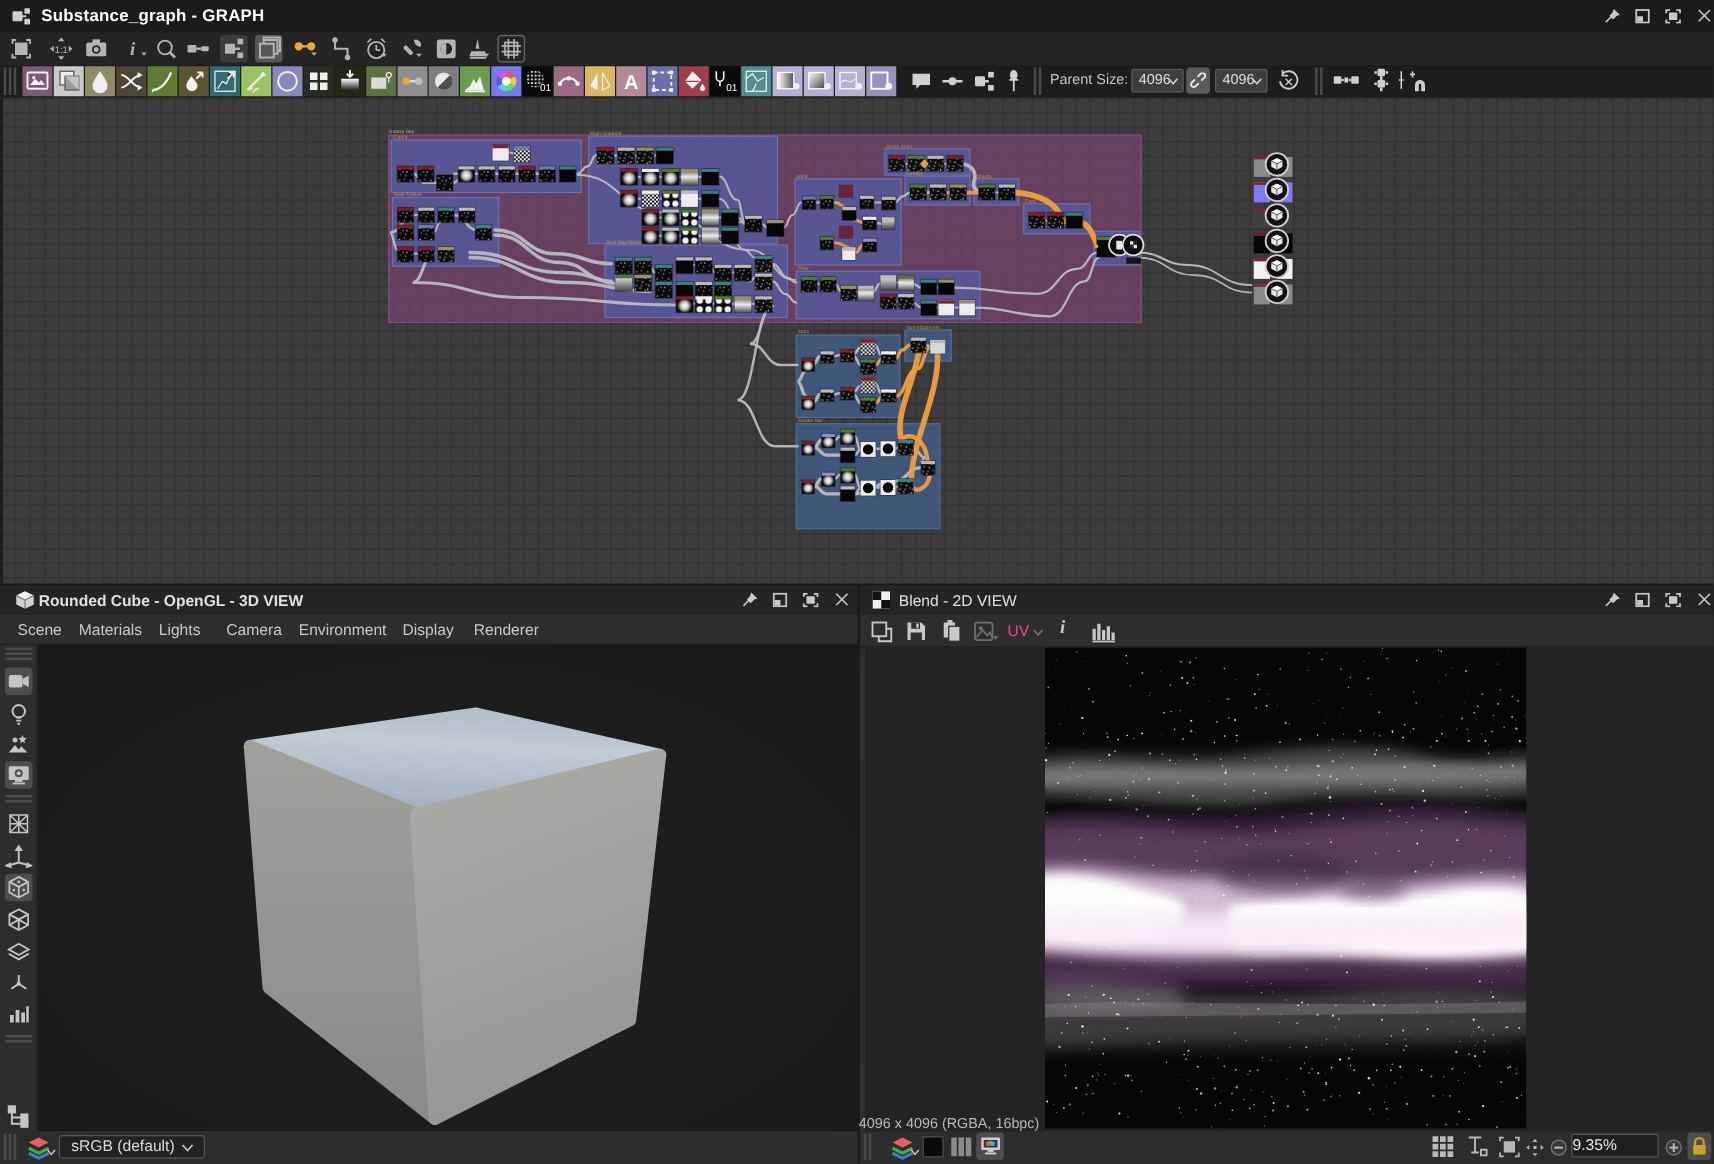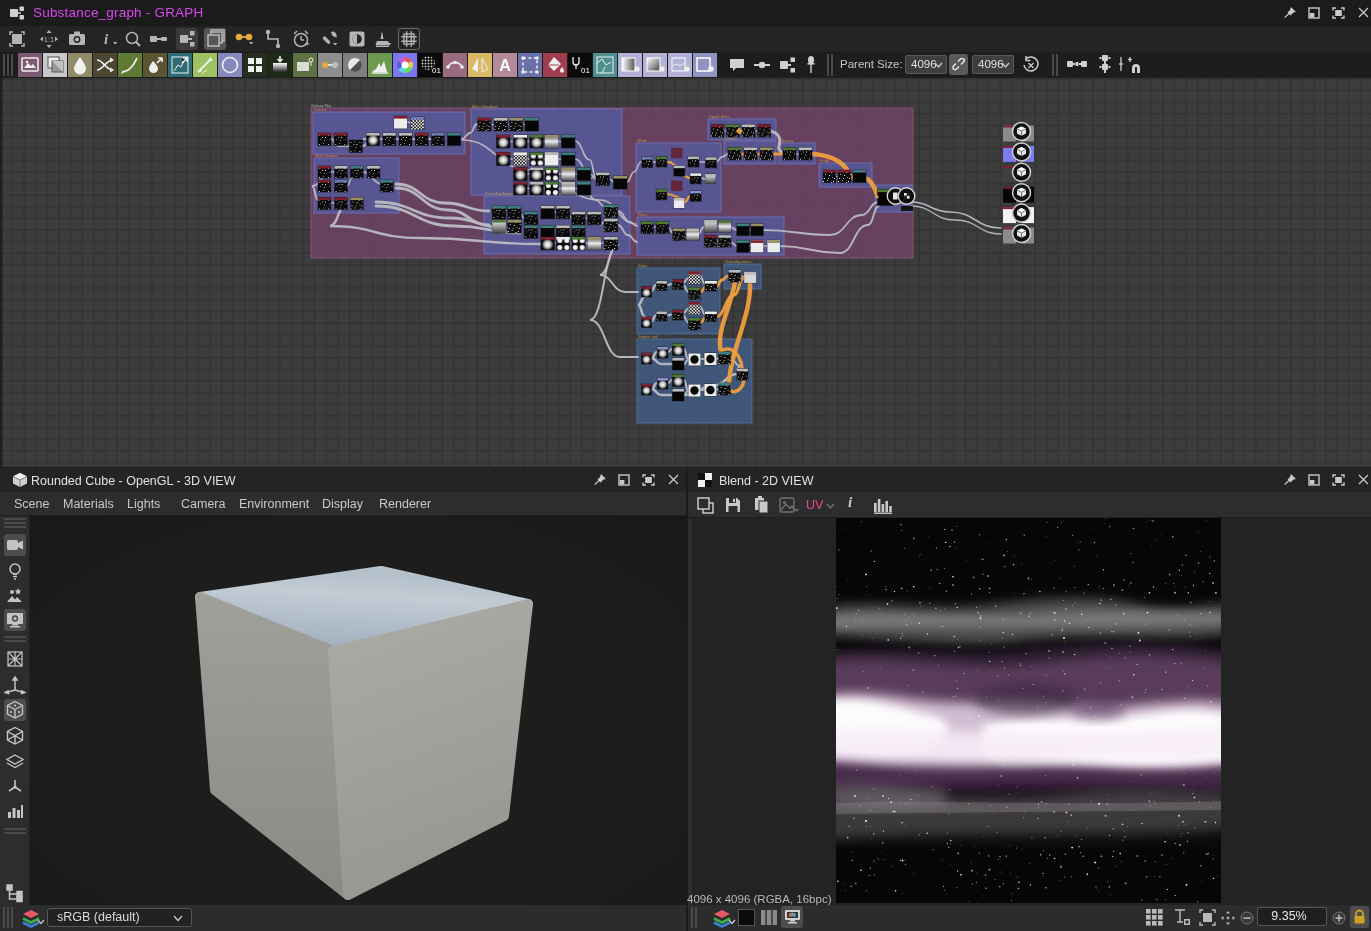--- a/index.html
+++ b/index.html
@@ -5,21 +5,21 @@
 .abs{position:absolute}
 </style></head>
 <body>
 <div class="abs" style="left:0;top:0;width:1371px;height:26px;background:#1b1b1b"></div><svg class="abs" style="left:8px;top:5px" width="18" height="16" viewBox="0 0 18 16">
     <g fill="#cfcfcf">
       <rect x="2" y="4" width="8" height="8" rx="1"></rect>
       <rect x="11.5" y="1.5" width="4.5" height="4.5" rx="0.8"></rect>
       <rect x="11.5" y="10" width="4.5" height="4.5" rx="0.8"></rect>
       <rect x="9" y="7.2" width="4" height="1.6"></rect>
     </g>
-  </svg><div class="abs" style="left:33px;top:5px;font-size:13.5px;font-weight:normal;color:#d946ef;letter-spacing:0.2px">Substance_graph - GRAPH</div><svg class="abs" style="left:1283px;top:6px" width="14" height="14" viewBox="0 0 14 14">
+  </svg><div class="abs" style="left:33px;top:5px;font-size:13.5px;font-weight:bold;color:#ffffff;letter-spacing:0.2px">Substance_graph - GRAPH</div><svg class="abs" style="left:1283px;top:6px" width="14" height="14" viewBox="0 0 14 14">
     <g fill="#c9c9c9">
       <path d="M8 1 L13 6 L10.5 6.5 L7.5 9.5 L4.5 6.5 L7 4 Z"></path>
       <rect x="1.2" y="8.9" width="6" height="1.3" transform="rotate(-45 4 10)"></rect>
     </g>
   </svg><svg class="abs" style="left:1308px;top:7px" width="12" height="12" viewBox="0 0 12 12">
     <rect x="1" y="1" width="10" height="10" fill="none" stroke="#c9c9c9" stroke-width="1.4"></rect>
     <rect x="1.8" y="6" width="4.6" height="4.4" fill="#c9c9c9"></rect>
   </svg><svg class="abs" style="left:1332px;top:7px" width="13" height="12" viewBox="0 0 13 12">
     <g stroke="#c9c9c9" stroke-width="1.4" fill="none">
       <path d="M1 3.5 V1 H4"></path>
@@ -1322,21 +1322,21 @@
       <path d="M1021.5 150.5 l4.5 2.3 v4.6 l-4.5 2.3 l-4.5-2.3 v-4.6 Z" fill="#e8e8e8"></path>
     </g>
     <path d="M1021.5 150.5 l4.5 2.3 l-4.5 2.3 l-4.5 -2.3 Z" fill="#fafafa"></path>
     <path d="M1021.5 155.1 v4.9" stroke="#555" stroke-width="0.8"></path>
     <path d="M1021.5 155.1 l4.5 -2.3 M1021.5 155.1 l-4.5 -2.3" stroke="#555" stroke-width="0.8" fill="none"></path>
   </svg>
 <div class="abs" style="left:0;top:467px;width:1371px;height:464px;background:#1a1a1a"></div><div class="abs" style="left:0;top:468px;width:686px;height:463px;background:#242424"></div><svg class="abs" style="left:12px;top:473px" width="16" height="14" viewBox="0 0 16 14">
     <path d="M8 0 l7 3.5 v7 L8 14 1 10.5 v-7 Z" fill="#d0d0d0"></path>
     <path d="M8 0 l7 3.5 L8 7 1 3.5 Z" fill="#efefef"></path>
     <path d="M8 7 v7 M8 7 l7-3.5 M8 7 L1 3.5" stroke="#777" stroke-width="1" fill="none"></path>
-  </svg><div class="abs" style="left:31px;top:474px;font-size:12.5px;font-weight:normal;color:#e0e0e0">Rounded Cube - OpenGL - 3D VIEW</div><svg class="abs" style="left:593px;top:473px" width="14" height="14" viewBox="0 0 14 14">
+  </svg><div class="abs" style="left:31px;top:474px;font-size:12.5px;font-weight:bold;color:#e0e0e0">Rounded Cube - OpenGL - 3D VIEW</div><svg class="abs" style="left:593px;top:473px" width="14" height="14" viewBox="0 0 14 14">
     <g fill="#c9c9c9">
       <path d="M8 1 L13 6 L10.5 6.5 L7.5 9.5 L4.5 6.5 L7 4 Z"></path>
       <rect x="1.2" y="8.9" width="6" height="1.3" transform="rotate(-45 4 10)"></rect>
     </g>
   </svg><svg class="abs" style="left:618px;top:474px" width="12" height="12" viewBox="0 0 12 12">
     <rect x="1" y="1" width="10" height="10" fill="none" stroke="#c9c9c9" stroke-width="1.4"></rect>
     <rect x="1.8" y="6" width="4.6" height="4.4" fill="#c9c9c9"></rect>
   </svg><svg class="abs" style="left:642px;top:474px" width="13" height="12" viewBox="0 0 13 12">
     <g stroke="#c9c9c9" stroke-width="1.4" fill="none">
       <path d="M1 3.5 V1 H4"></path>
@@ -1455,21 +1455,21 @@
 <path d="M170 81 L351 55 L498 88 L303 135 Z" fill="url(#ctop)" stroke="url(#ctop)" stroke-width="10"></path>
 <path d="M170 81 L303 135 L318 379 L185 274 Z" fill="url(#cleft)" stroke="url(#cleft)" stroke-width="10"></path>
 <path d="M303 135 L498 88 L474 300 L318 379 Z" fill="url(#cfront)" stroke="url(#cfront)" stroke-width="10"></path>
 </g>
 </svg><div class="abs" style="left:0;top:905px;width:686px;height:26px;background:#2c2c2c"></div><div class="abs" style="left:3px;top:907px;width:2px;height:21px;background:#4a4a4a"></div><div class="abs" style="left:7px;top:907px;width:2px;height:21px;background:#4a4a4a"></div><div class="abs" style="left:11px;top:907px;width:2px;height:21px;background:#4a4a4a"></div><svg class="abs" style="left:21px;top:909px" width="20" height="20" viewBox="0 0 20 20">
 <path d="M10 1 l8 4 -8 4 -8-4 Z" fill="#e85a6a"></path>
     <path d="M2 9.5 l8 4 8-4" stroke="#3fae4a" stroke-width="2.6" fill="none"></path>
 <path d="M2 13.5 l8 4 8-4" stroke="#3a7fd5" stroke-width="2.6" fill="none"></path>
   </svg><svg class="abs" style="left:37px;top:919px" width="8" height="6" viewBox="0 0 8 6">
     <path d="M1 1 L4 4.5 L7 1" stroke="#c9c9c9" stroke-width="1.2" fill="none"></path>
-  </svg><div class="abs" style="left:47px;top:908px;width:145px;height:19px;background:#222;border:1px solid #555;border-radius:3px;color:#dadada;font-size:12.5px;padding:1px 0 0 9px">sRGB (default)<svg class="abs" style="right:8px;top:6px" width="10" height="7" viewBox="0 0 10 7">
+  </svg><div class="abs" style="left:47px;top:908px;width:117px;height:19px;background:#222;border:1px solid #555;border-radius:3px;color:#dadada;font-size:12.5px;padding:1px 0 0 9px">sRGB (default)<svg class="abs" style="right:8px;top:6px" width="10" height="7" viewBox="0 0 10 7">
       <path d="M1 1 L5 5.5 L9 1" fill="none" stroke="#c9c9c9" stroke-width="1.3"></path>
     </svg></div><div class="abs" style="left:688px;top:468px;width:683px;height:463px;background:#242424"></div><svg class="abs" style="left:698px;top:473px" width="14" height="14" viewBox="0 0 14 14">
     <rect width="14" height="14" fill="#f0f0f0"></rect>
     <rect width="7" height="7" fill="#111"></rect>
     <rect x="7" y="7" width="7" height="7" fill="#111"></rect>
   </svg><div class="abs" style="left:719px;top:474px;font-size:12.5px;font-weight:normal;color:#e0e0e0">Blend - 2D VIEW</div><svg class="abs" style="left:1283px;top:473px" width="14" height="14" viewBox="0 0 14 14">
     <g fill="#c9c9c9">
       <path d="M8 1 L13 6 L10.5 6.5 L7.5 9.5 L4.5 6.5 L7 4 Z"></path>
       <rect x="1.2" y="8.9" width="6" height="1.3" transform="rotate(-45 4 10)"></rect>
     </g>
@@ -2356,19 +2356,19 @@
     <g fill="#b9b9b9">
       <path d="M8 1 l2 2.5 h-4 Z"></path>
       <path d="M8 15 l-2-2.5 h4 Z"></path>
       <path d="M1 8 l2.5-2 v4 Z"></path>
       <path d="M15 8 l-2.5 2 v-4 Z"></path>
       <rect x="6.8" y="6.8" width="2.4" height="2.4"></rect>
     </g>
   </svg><svg class="abs" style="left:1240px;top:911px" width="14" height="14" viewBox="0 0 14 14">
     <circle cx="7" cy="7" r="6" fill="#3a3a3a" stroke="#777"></circle>
     <rect x="3.5" y="6.3" width="7" height="1.6" fill="#b9b9b9"></rect>
-  </svg><div class="abs" style="left:1257px;top:907px;width:70px;height:19px;background:#1f1f1f;border:1px solid #555;border-radius:2px;color:#e6e6e6;font-size:12.5px;text-align:center;padding:1px 6px 0 0">9.35%</div><svg class="abs" style="left:1332px;top:911px" width="14" height="14" viewBox="0 0 14 14">
+  </svg><div class="abs" style="left:1257px;top:907px;width:70px;height:19px;background:#1f1f1f;border:1px solid #555;border-radius:2px;color:#e6e6e6;font-size:12.5px;text-align:left;padding:1px 6px 0 0">9.35%</div><svg class="abs" style="left:1332px;top:911px" width="14" height="14" viewBox="0 0 14 14">
     <circle cx="7" cy="7" r="6" fill="#3a3a3a" stroke="#777"></circle>
     <rect x="3.5" y="6.3" width="7" height="1.6" fill="#b9b9b9"></rect>
     <rect x="6.2" y="3.6" width="1.6" height="7" fill="#b9b9b9"></rect>
   </svg><div class="abs" style="left:1350px;top:906px;width:19px;height:22px;background:#4d4d4d;border-radius:3px"></div><svg class="abs" style="left:1353px;top:909px" width="13" height="16" viewBox="0 0 13 16">
     <path d="M3 7 V5 a3.5 3.5 0 0 1 7 0 v2" fill="none" stroke="#c9a227" stroke-width="1.8"></path>
     <rect x="1.5" y="7" width="10" height="7.5" rx="1" fill="#c9a227"></rect>
   </svg>
 </body></html>

